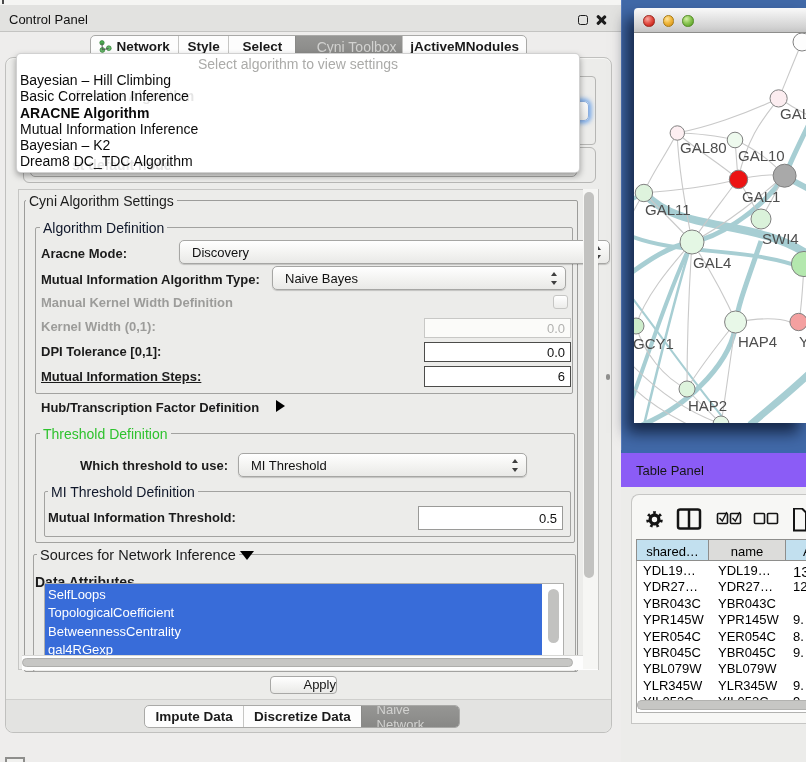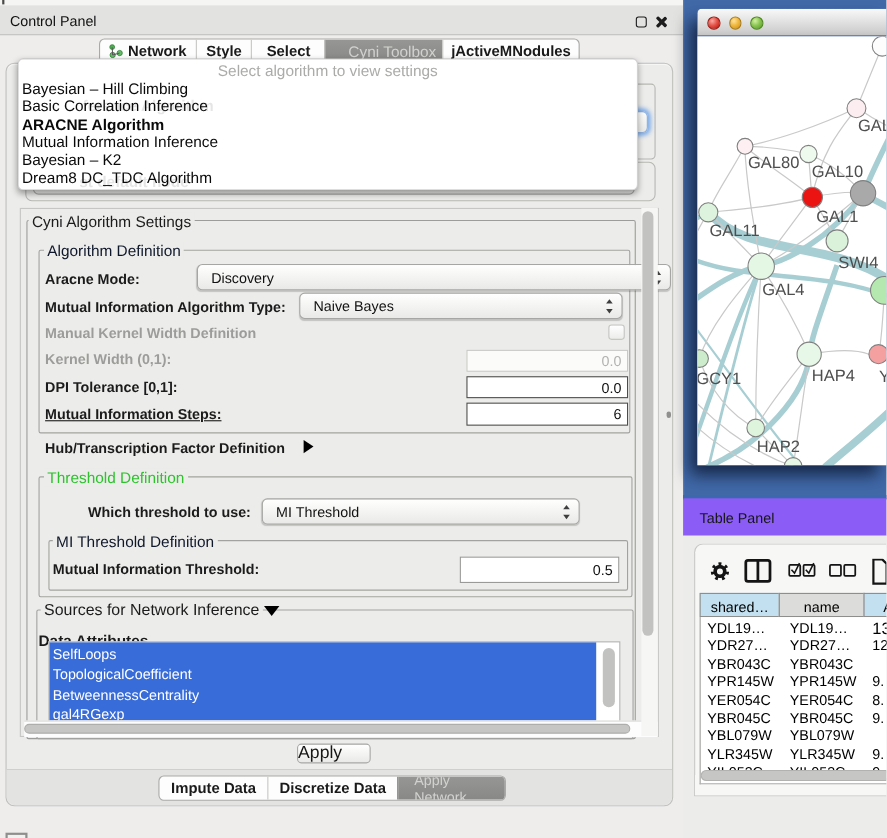--- a/index.html
+++ b/index.html
@@ -55,22 +55,22 @@
 
 #dlist { left:44px; top:583px; width:520px; height:74px; background:#fff; border:1px solid #b0b0ae; }
 #dblue { left:45px; top:584px; width:497px; height:71px; background:#386cd9;
   color:#fff; font-size:13px; overflow:hidden; padding-top:2px; }
 #dblue div { padding-left:3px; height:18.4px; line-height:18.4px; }
 #dvthumb { left:548px; top:589px; width:11px; height:54px; background:#c2c2c0; border-radius:6px; }
 #hscroll { left:22px; top:655px; width:576px; height:15px; background:#fdfdfd; border-top:1px solid #d8d8d6; }
 #hthumb { left:22px; top:658px; width:551px; height:9px; background:#c6c6c4; border:1px solid #aeaeac; border-radius:5px; }
 
 #applybtn { left:270px; top:676px; width:67px; height:18px; border:1px solid #a8a8a6; border-radius:4px;
-  background:linear-gradient(#ffffff,#f2f2f0 60%,#e9e9e7); font-size:16px; color:#161616;
-  text-align:left; line-height:16px; }
+  background:linear-gradient(#ffffff,#f2f2f0 60%,#e9e9e7); font-size:13px; color:#161616;
+  text-align:right; line-height:16px; }
 
 #popup { left:16px; top:53px; width:564px; height:120px; background:#fff;
   border:1px solid rgba(0,0,0,0.18); border-radius:5px;
   box-shadow:0 3px 6px rgba(0,0,0,0.35); font-size:14px; color:#0a0a0a; }
 #popup .ghost { position:absolute; left:0; right:0; top:2px; text-align:center; color:#ababa9; }
 #popup .it { position:absolute; left:3px; white-space:nowrap; }
 #popup .ut { position:absolute; color:rgba(40,40,40,0.12); white-space:nowrap; font-weight:bold; }
 
 #combofrag { left:578px; top:101px; width:11px; height:20px; border:1px solid #8caede;
   border-radius:0 5px 5px 0; background:linear-gradient(#fbfbfb,#e9e9e7);
@@ -201,21 +201,21 @@
         </svg>Network</div>
     <div class="seg" style="width:52px;">Style</div>
     <div class="seg" style="width:69px;">Select</div>
     <div class="seg sel" style="width:110px; font-weight:normal;">Cyni Toolbox</div>
     <div class="seg" style="width:128px;">jActiveMNodules</div>
   </div>
 
   <div class="abs tabbar" id="bottabs">
     <div class="seg" style="width:99px;">Impute Data</div>
     <div class="seg" style="width:118px;">Discretize Data</div>
-    <div class="seg sel" style="width:99px; font-weight:normal; font-size:13px;">Apply Network</div>
+    <div class="seg sel" style="width:99px; font-weight:normal; font-size:13px;">Naive Network</div>
   </div>
 
   <div class="abs" id="boxfrag1"></div>
   <div class="abs" id="boxfrag2"></div>
   <div class="abs" id="combo2slice">
       <span style="position:absolute; left:10px; top:4px;">galgorithm lsr default node</span>
     </div>
   <div class="abs" id="combofrag"></div>
 
   <div class="abs" id="popup">

